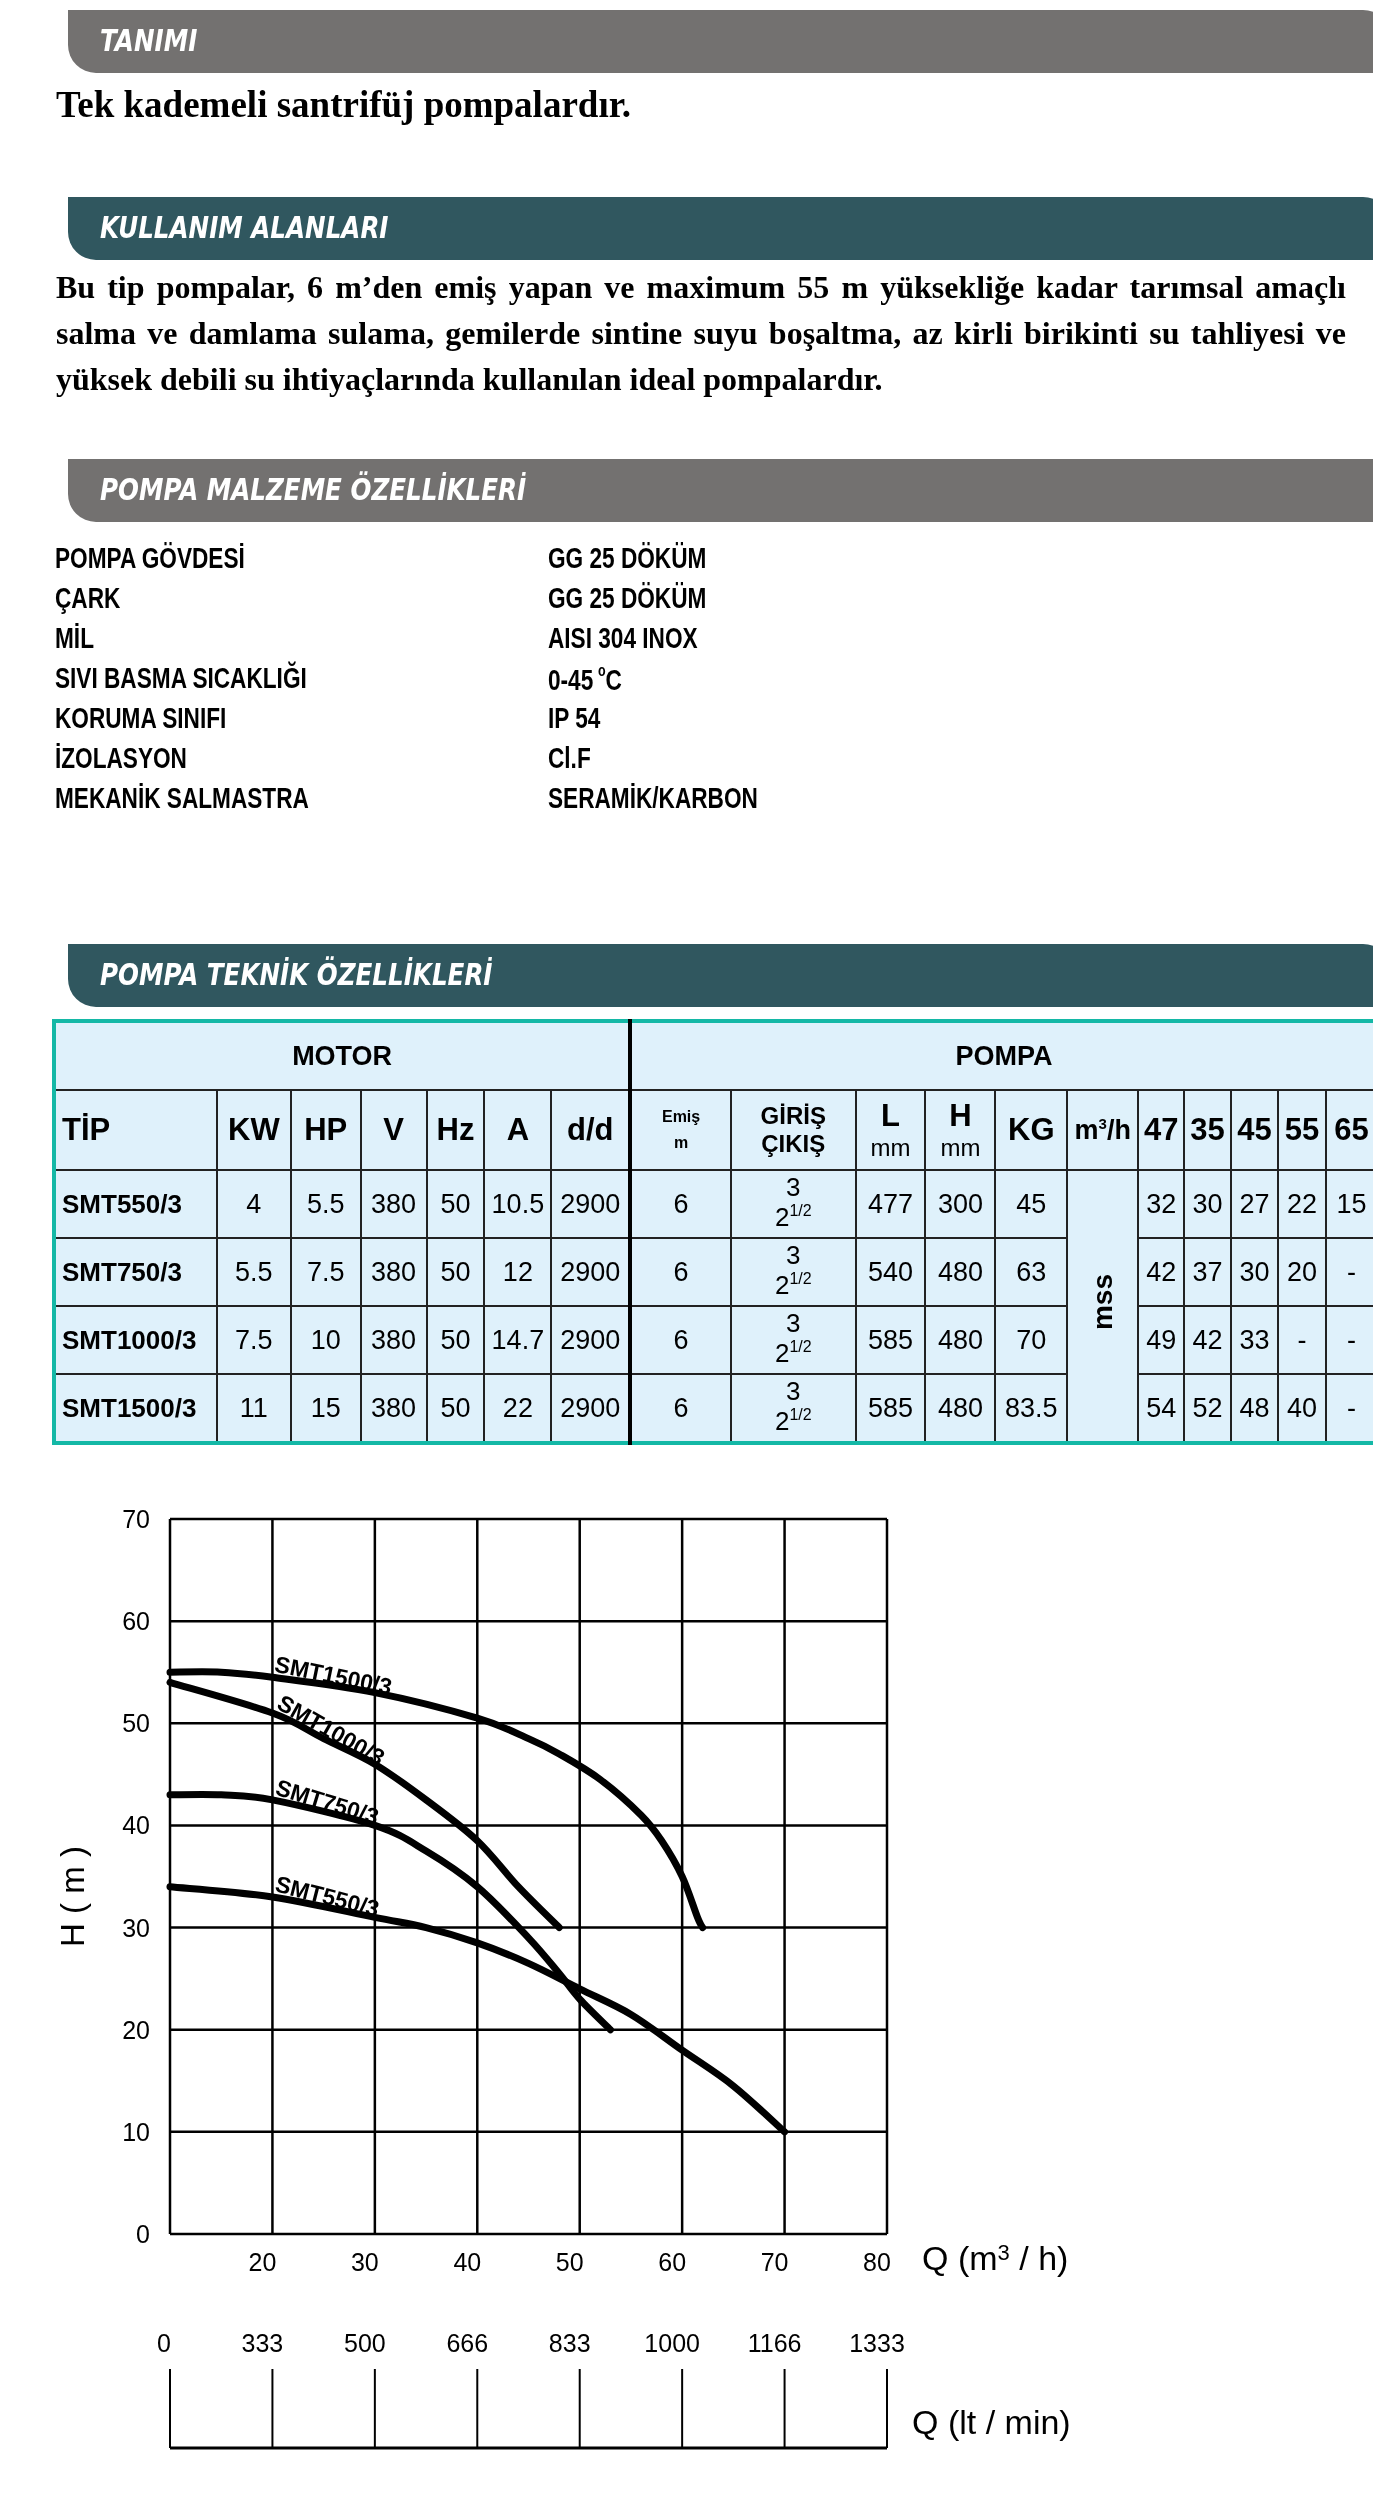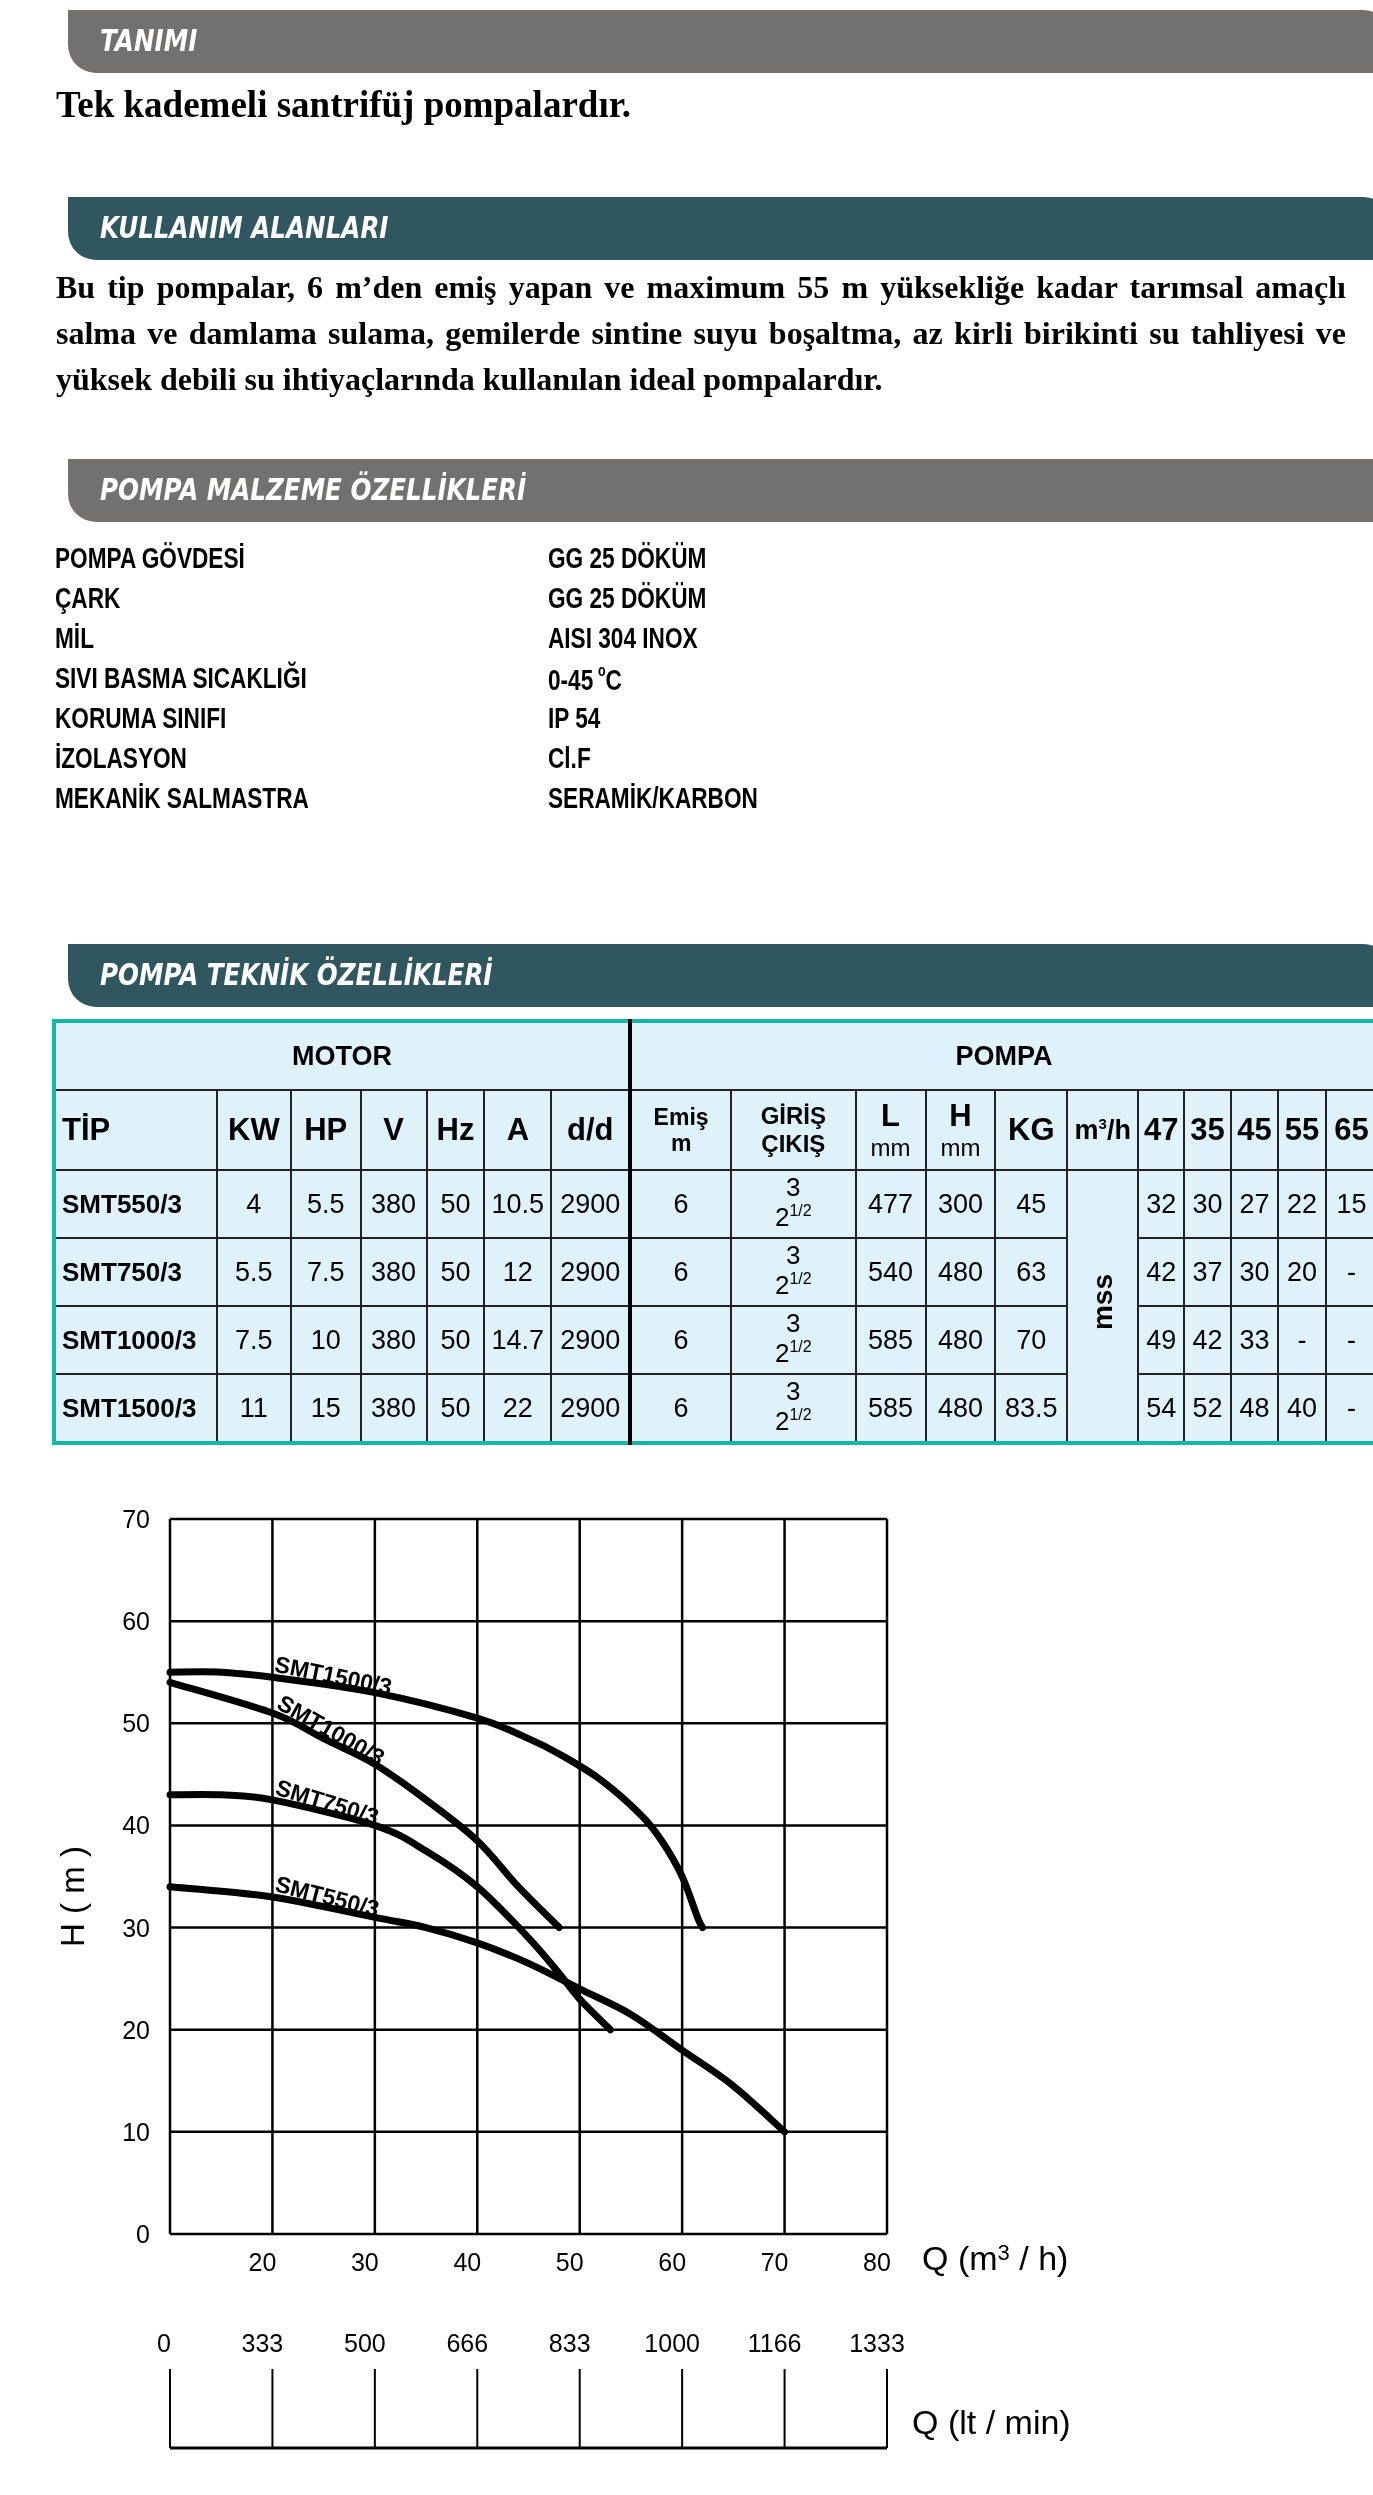--- a/index.html
+++ b/index.html
@@ -14,21 +14,21 @@
   .mat-label, .mat-value { position: absolute; top: 0; transform: scaleX(0.78); transform-origin: left top; }
   .mat-value { left: 493px; }
   .deg { font-size: 16px; vertical-align: 14px; }
 
   table.spec { position: absolute; left: 24px; top: 1019px; width: 1328px; border-collapse: collapse; background: #dff1fb; font-family: "Liberation Sans", sans-serif; }
   table.spec td { border: 2px solid #222; text-align: center; vertical-align: middle; padding: 0; font-size: 27px; }
   table.spec { border: 4px solid #14b8a6; margin-left: 28px; }
   .grp { font-weight: bold; font-size: 34px; height: 66px; }
   .hdr td { font-weight: bold; height: 78px; }
   .hdr .big { font-size: 31px; }
-  .hdr .small { font-size: 23px; line-height: 26px; }
+  .hdr .small { font-size: 16px; line-height: 26px; }
   .unit { display: block; font-weight: normal; font-size: 24px; }
   .tl { text-align: left !important; padding-left: 6px !important; }
   .row td { height: 66px; }
   .row .tip { font-weight: bold; font-size: 26px; }
   .thick-l { border-left: 4px solid #000 !important; }
   .frac { display: inline-block; line-height: 24px; font-size: 26px; }
   .frac sup { font-size: 16px; }
   .mss { font-weight: bold; font-size: 28px; writing-mode: vertical-rl; transform: rotate(180deg); display: inline-block; }
 
   #chart { position: absolute; left: 0; top: 1490px; }

